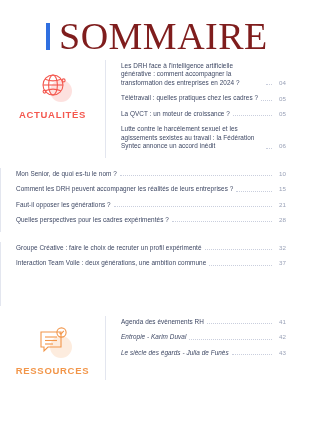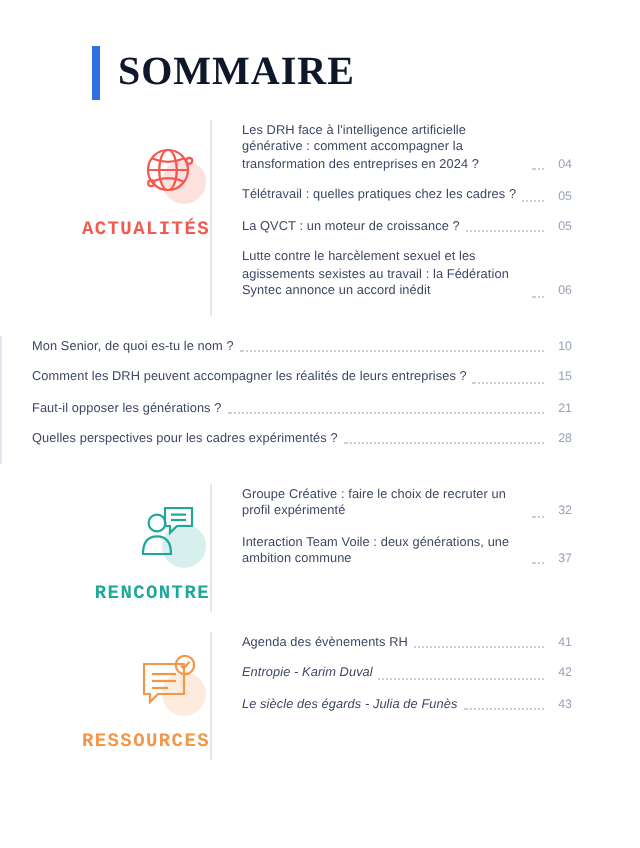--- a/index.html
+++ b/index.html
@@ -25,24 +25,24 @@
   }
   .title-bar {
     width: 4px;
     height: 27px;
     background: #2f6fe0;
     margin-right: 9px;
     flex: 0 0 auto;
   }
   .title-text {
     font-family: "Liberation Serif", serif;
-    font-weight: bold;
-    font-size: 20px;
+    font-weight: normal;
+    font-size: 38px;
     letter-spacing: 0.5px;
-    color: #0f172a;
+    color: #7f1d1d;
     line-height: 1;
     white-space: nowrap;
   }
 
   
   .toc {
     padding-top: 14px;
   }
   .section {
     display: flex;
@@ -50,23 +50,22 @@
     padding: 0 14px 0 0;
     margin-bottom: 10px;
     position: relative;
   }
 
   .sec-left {
     width: 105px;
     flex: 0 0 105px;
     display: flex;
     flex-direction: column;
-    align-items: flex-end;
+    align-items: center;
     padding-top: 6px;
-    font-family: Liberation Mono, monospace;
   }
   .icon-wrap {
     position: relative;
     width: 42px;
     height: 38px;
     display: flex;
     align-items: center;
     justify-content: center;
   }
   .icon-wrap svg {
@@ -198,33 +197,20 @@
       </div>
       <div class="entry">
         <span class="entry-title">Quelles perspectives pour les cadres expérimentés ?</span>
         <span class="entry-leader"></span>
         <span class="entry-page">28</span>
       </div>
     </div>
   </div>
 
   <div class="section">
-    <div class="sec-left">
-      <div class="icon-wrap">
-        <div class="icon-blob" style="background:#1fa89a"></div>
-        <svg width="32" height="30" viewBox="0 0 32 30" fill="none" stroke="#1fa89a" stroke-width="1.1">
-          <circle cx="10.5" cy="9.5" r="4.2"></circle>
-          <path d="M3.5 25 Q3.5 16.2 10.5 16.2 Q17.5 16.2 17.5 25 Z"></path>
-          <path d="M14.5 2 H28 V11 H20.5 L17 14.4 V11 H14.5 Z"></path>
-          <line x1="17.5" y1="5.3" x2="25" y2="5.3"></line>
-          <line x1="17.5" y1="8" x2="25" y2="8"></line>
-        </svg>
-      </div>
-      <div class="sec-label" style="color:#1fa89a">RENCONTRE</div>
-    </div>
     <div class="sec-right">
       <div class="entry">
         <span class="entry-title">Groupe Créative : faire le choix de recruter un profil expérimenté</span>
         <span class="entry-leader"></span>
         <span class="entry-page">32</span>
       </div>
       <div class="entry">
         <span class="entry-title">Interaction Team Voile : deux générations, une ambition commune</span>
         <span class="entry-leader"></span>
         <span class="entry-page">37</span>

